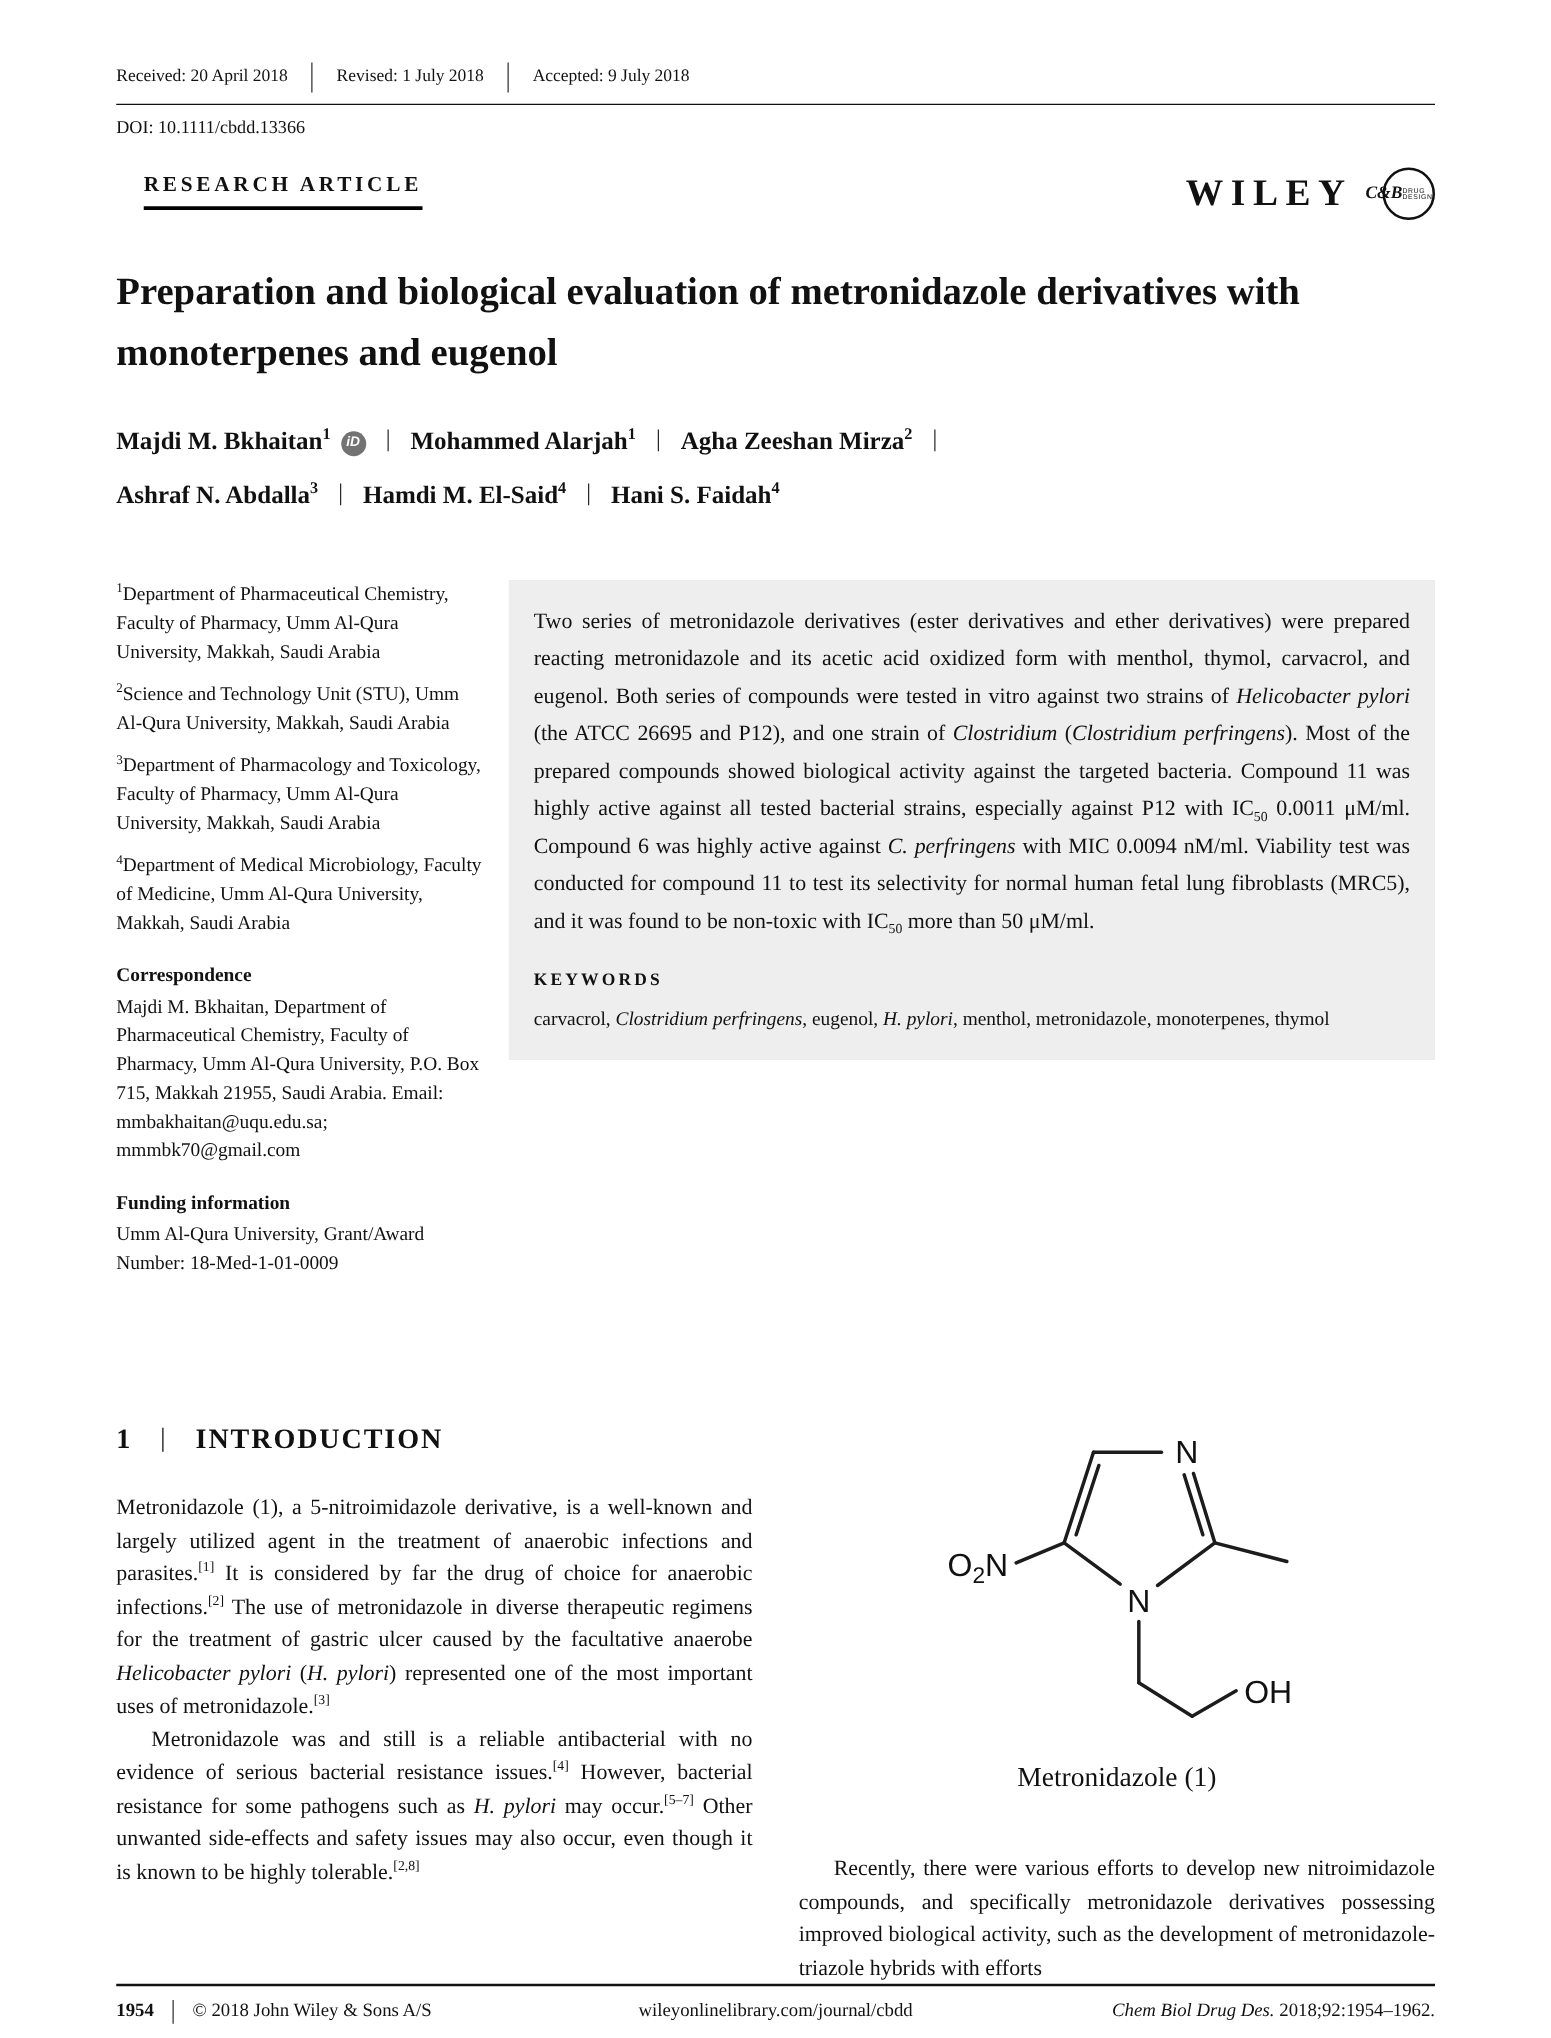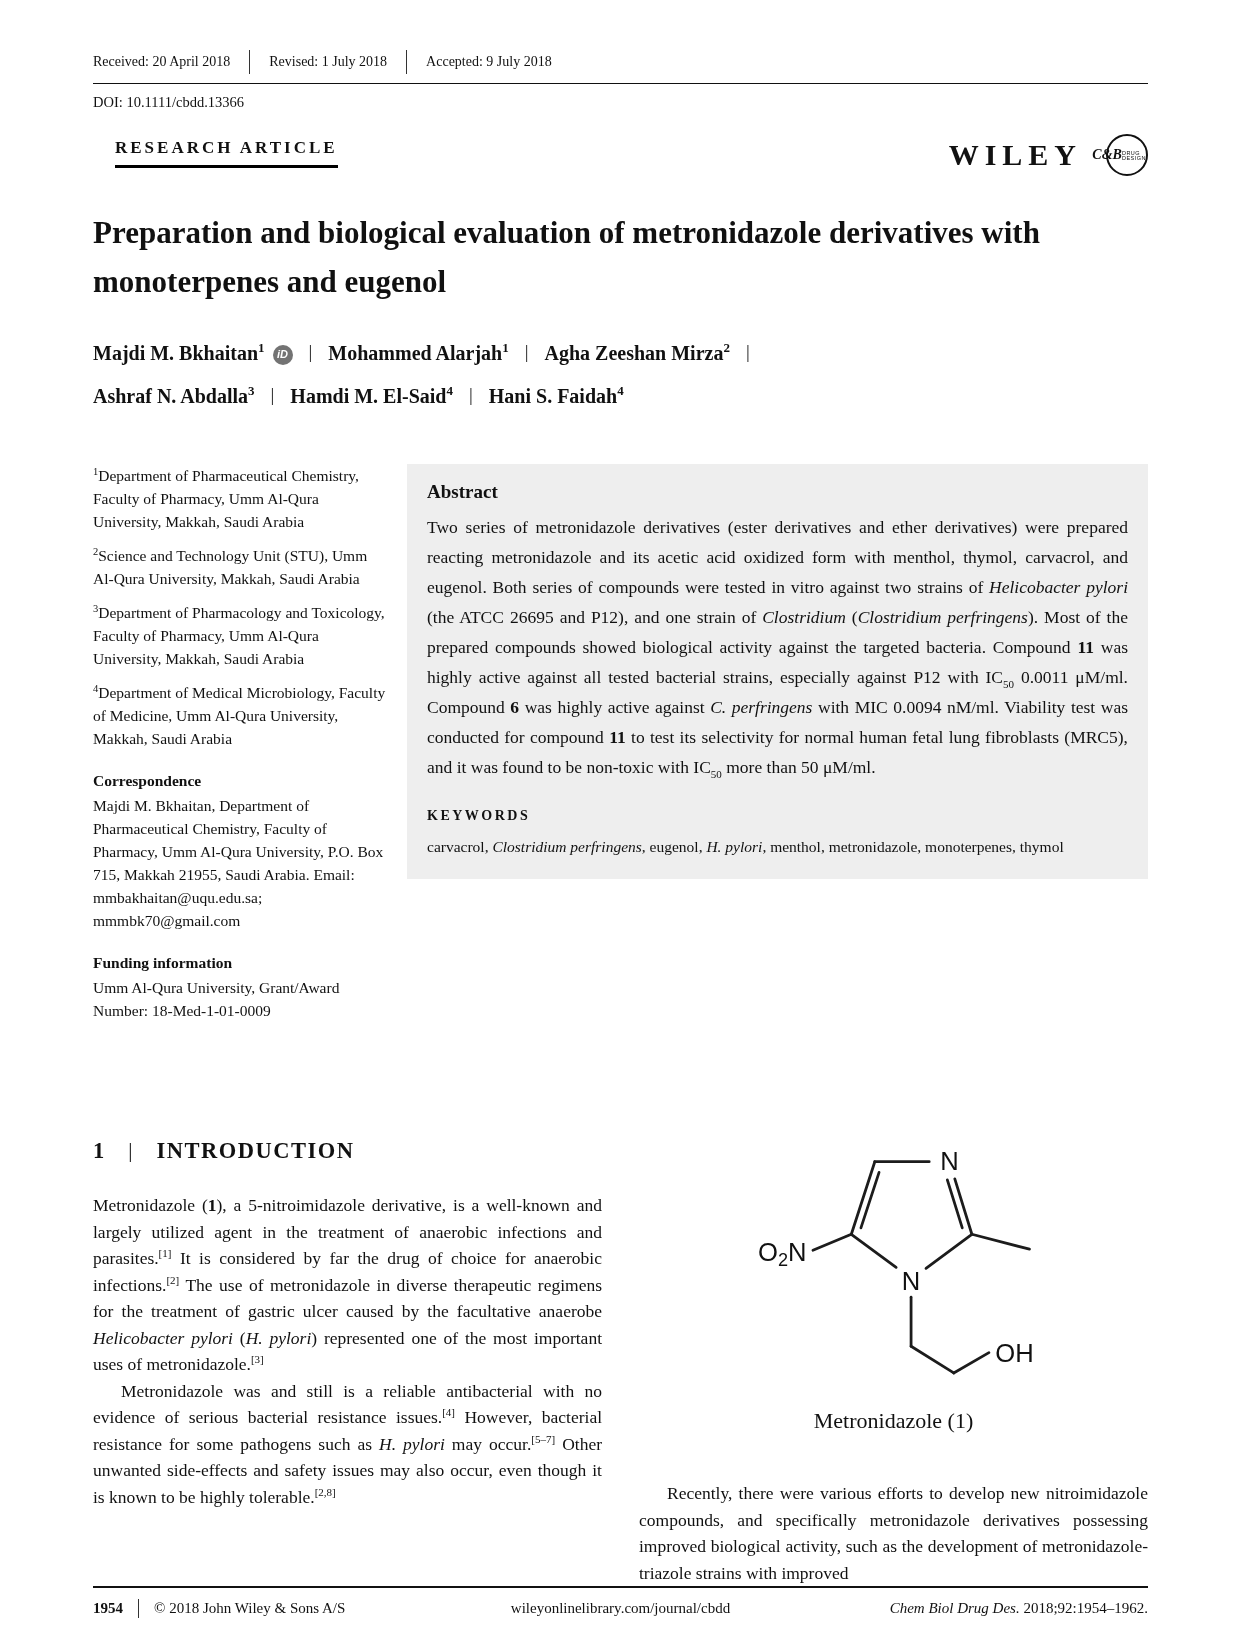--- a/index.html
+++ b/index.html
@@ -62,21 +62,21 @@
 
   .figure-block { text-align: center; margin-top: 2px; }
   .molecule { display: inline-block; }
   .atom-labels { font-family: "Liberation Sans", sans-serif; }
   .fig-caption { font-size: 22px; margin-top: 16px; }
   .right-par { margin-top: 46px; }
 
   sub { font-size: 11px; line-height: 0; }
   sup { line-height: 0; }
   i { font-style: italic; }
-  b { font-weight: 700; }
+  b { font-weight: 400; }
 
   
   .footer { margin-top: auto; }
   .footer-rule { border: none; border-top: 2px solid #111; margin-bottom: 11px; }
   .footer-row { display: flex; align-items: center; font-size: 15px; position: relative; }
   .page-num { font-weight: 700; }
   .fbar { width: 1px; height: 19px; background: #333; margin: 0 15px; }
   .footer-center { position: absolute; left: 50%; transform: translateX(-50%); }
   .footer-right { margin-left: auto; }
 </style>
@@ -119,21 +119,20 @@
       <div class="aff"><sup>2</sup><span>Science and Technology Unit (STU), Umm Al-Qura University, Makkah, Saudi Arabia</span></div>
       <div class="aff"><sup>3</sup><span>Department of Pharmacology and Toxicology, Faculty of Pharmacy, Umm Al-Qura University, Makkah, Saudi Arabia</span></div>
       <div class="aff"><sup>4</sup><span>Department of Medical Microbiology, Faculty of Medicine, Umm Al-Qura University, Makkah, Saudi Arabia</span></div>
       <div class="side-heading">Correspondence</div>
       <div class="side-text">Majdi M. Bkhaitan, Department of Pharmaceutical Chemistry, Faculty of Pharmacy, Umm Al-Qura University, P.O. Box 715, Makkah 21955, Saudi Arabia. Email: mmbakhaitan@uqu.edu.sa; mmmbk70@gmail.com</div>
       <div class="side-heading">Funding information</div>
       <div class="side-text">Umm Al-Qura University, Grant/Award Number: 18-Med-1-01-0009</div>
     </aside>
 
     <section class="abstract-box">
-      <div class="abstract-heading">Abstract</div>
       <div class="abstract-body"><span>Two series of metronidazole derivatives (ester derivatives and ether derivatives) were prepared reacting metronidazole and its acetic acid oxidized form with menthol, thymol, carvacrol, and eugenol. Both series of compounds were tested in vitro against two strains of </span><i>Helicobacter pylori</i><span> (the ATCC 26695 and P12), and one strain of </span><i>Clostridium</i><span> (</span><i>Clostridium perfringens</i><span>). Most of the prepared compounds showed biological activity against the targeted bacteria. Compound </span><b>11</b><span> was highly active against all tested bacterial strains, especially against P12 with IC</span><sub>50</sub><span> 0.0011 μM/ml. Compound </span><b>6</b><span> was highly active against </span><i>C. perfringens</i><span> with MIC 0.0094 nM/ml. Viability test was conducted for compound </span><b>11</b><span> to test its selectivity for normal human fetal lung fibroblasts (MRC5), and it was found to be non-toxic with IC</span><sub>50</sub><span> more than 50 μM/ml.</span></div>
       <div class="keywords-heading">KEYWORDS</div>
       <div class="keywords-line"><span>carvacrol, </span><i>Clostridium perfringens</i><span>, eugenol, </span><i>H. pylori</i><span>, menthol, metronidazole, monoterpenes, thymol</span></div>
     </section>
   </div>
 
   <div class="body-grid">
     <div class="col-left">
       <h2 class="section-heading">
         <span class="num">1</span><span class="pipe">|</span><span class="label">INTRODUCTION</span>
@@ -161,21 +160,21 @@
           </g>
           <g class="atom-labels" font-size="24" fill="#111">
             <text x="262" y="72" text-anchor="middle">N</text>
             <text x="226" y="184" text-anchor="middle">N</text>
             <text x="128" y="157" text-anchor="end"><tspan>O</tspan><tspan font-size="17" dy="5">2</tspan><tspan dy="-5">N</tspan></text>
             <text x="305" y="252">OH</text>
           </g>
         </svg>
         <figcaption class="fig-caption">Metronidazole (1)</figcaption>
       </figure>
-      <p class="body-par indent right-par"><span>Recently, there were various efforts to develop new nitroimidazole compounds, and specifically metronidazole derivatives possessing improved biological activity, such as the development of metronidazole-triazole strains with improved</span></p>
+      <p class="body-par indent right-par"><span>Recently, there were various efforts to develop new nitroimidazole compounds, and specifically metronidazole derivatives possessing improved biological activity, such as the development of metronidazole-triazole hybrids with efforts</span></p>
     </div>
   </div>
 
   <footer class="footer">
     <hr class="footer-rule">
     <div class="footer-row">
       <span class="page-num">1954</span>
       <span class="fbar"></span>
       <span>© 2018 John Wiley &amp; Sons A/S</span>
       <span class="footer-center">wileyonlinelibrary.com/journal/cbdd</span>

